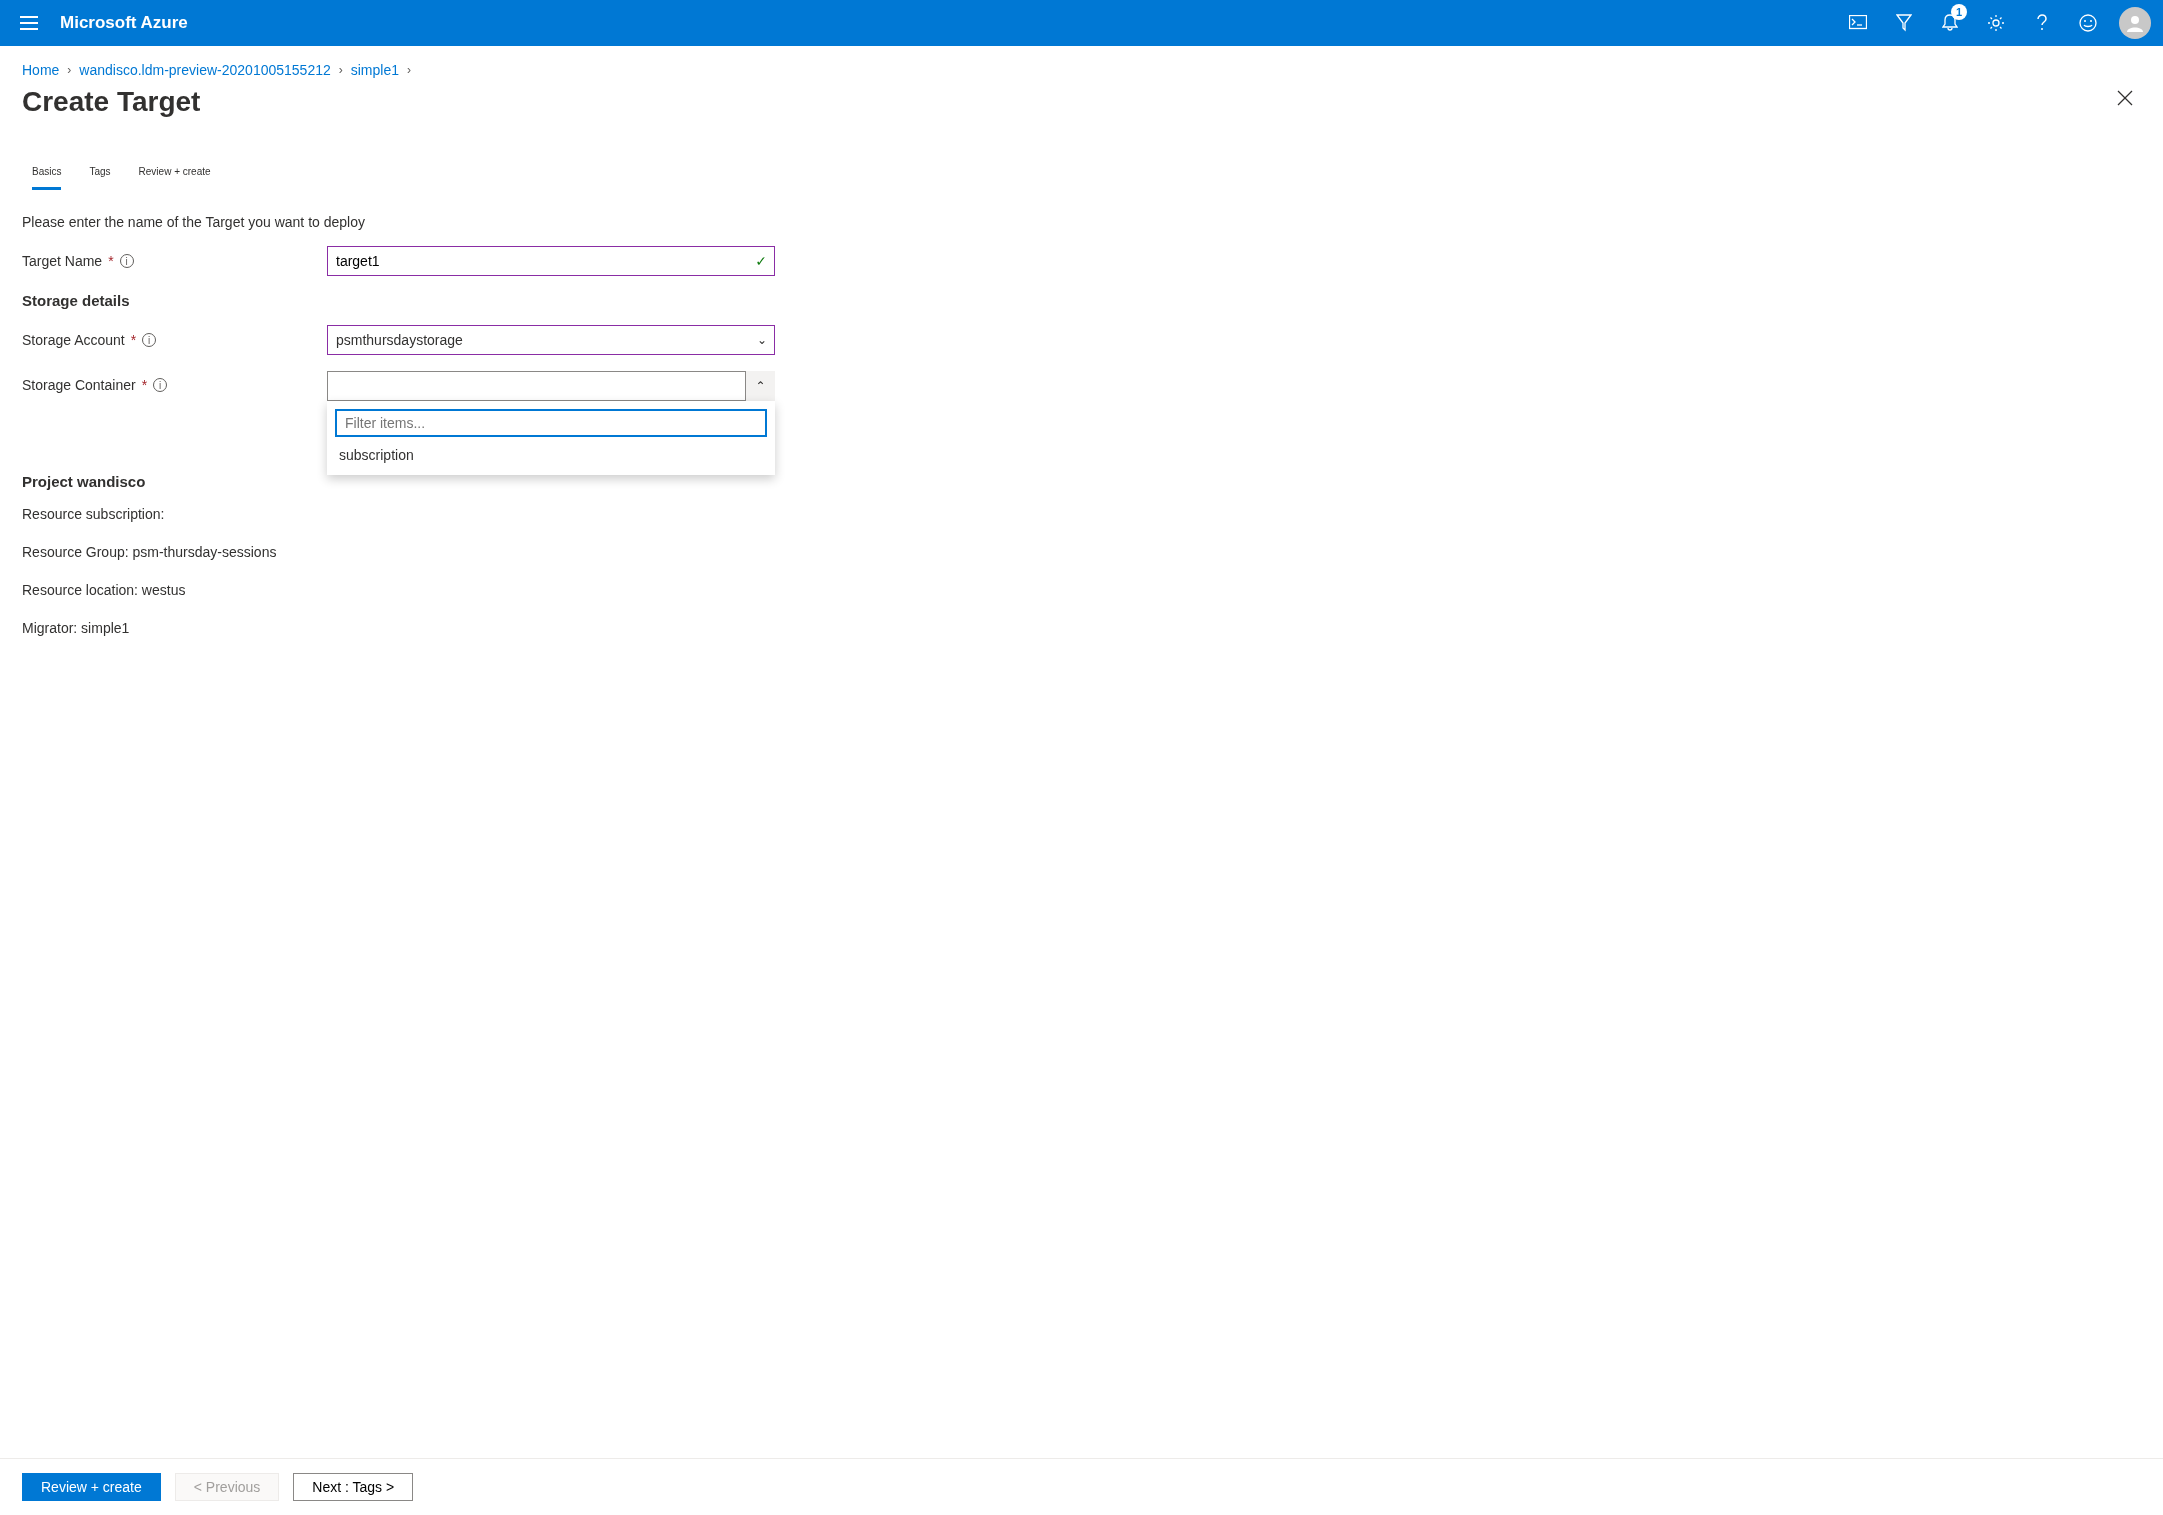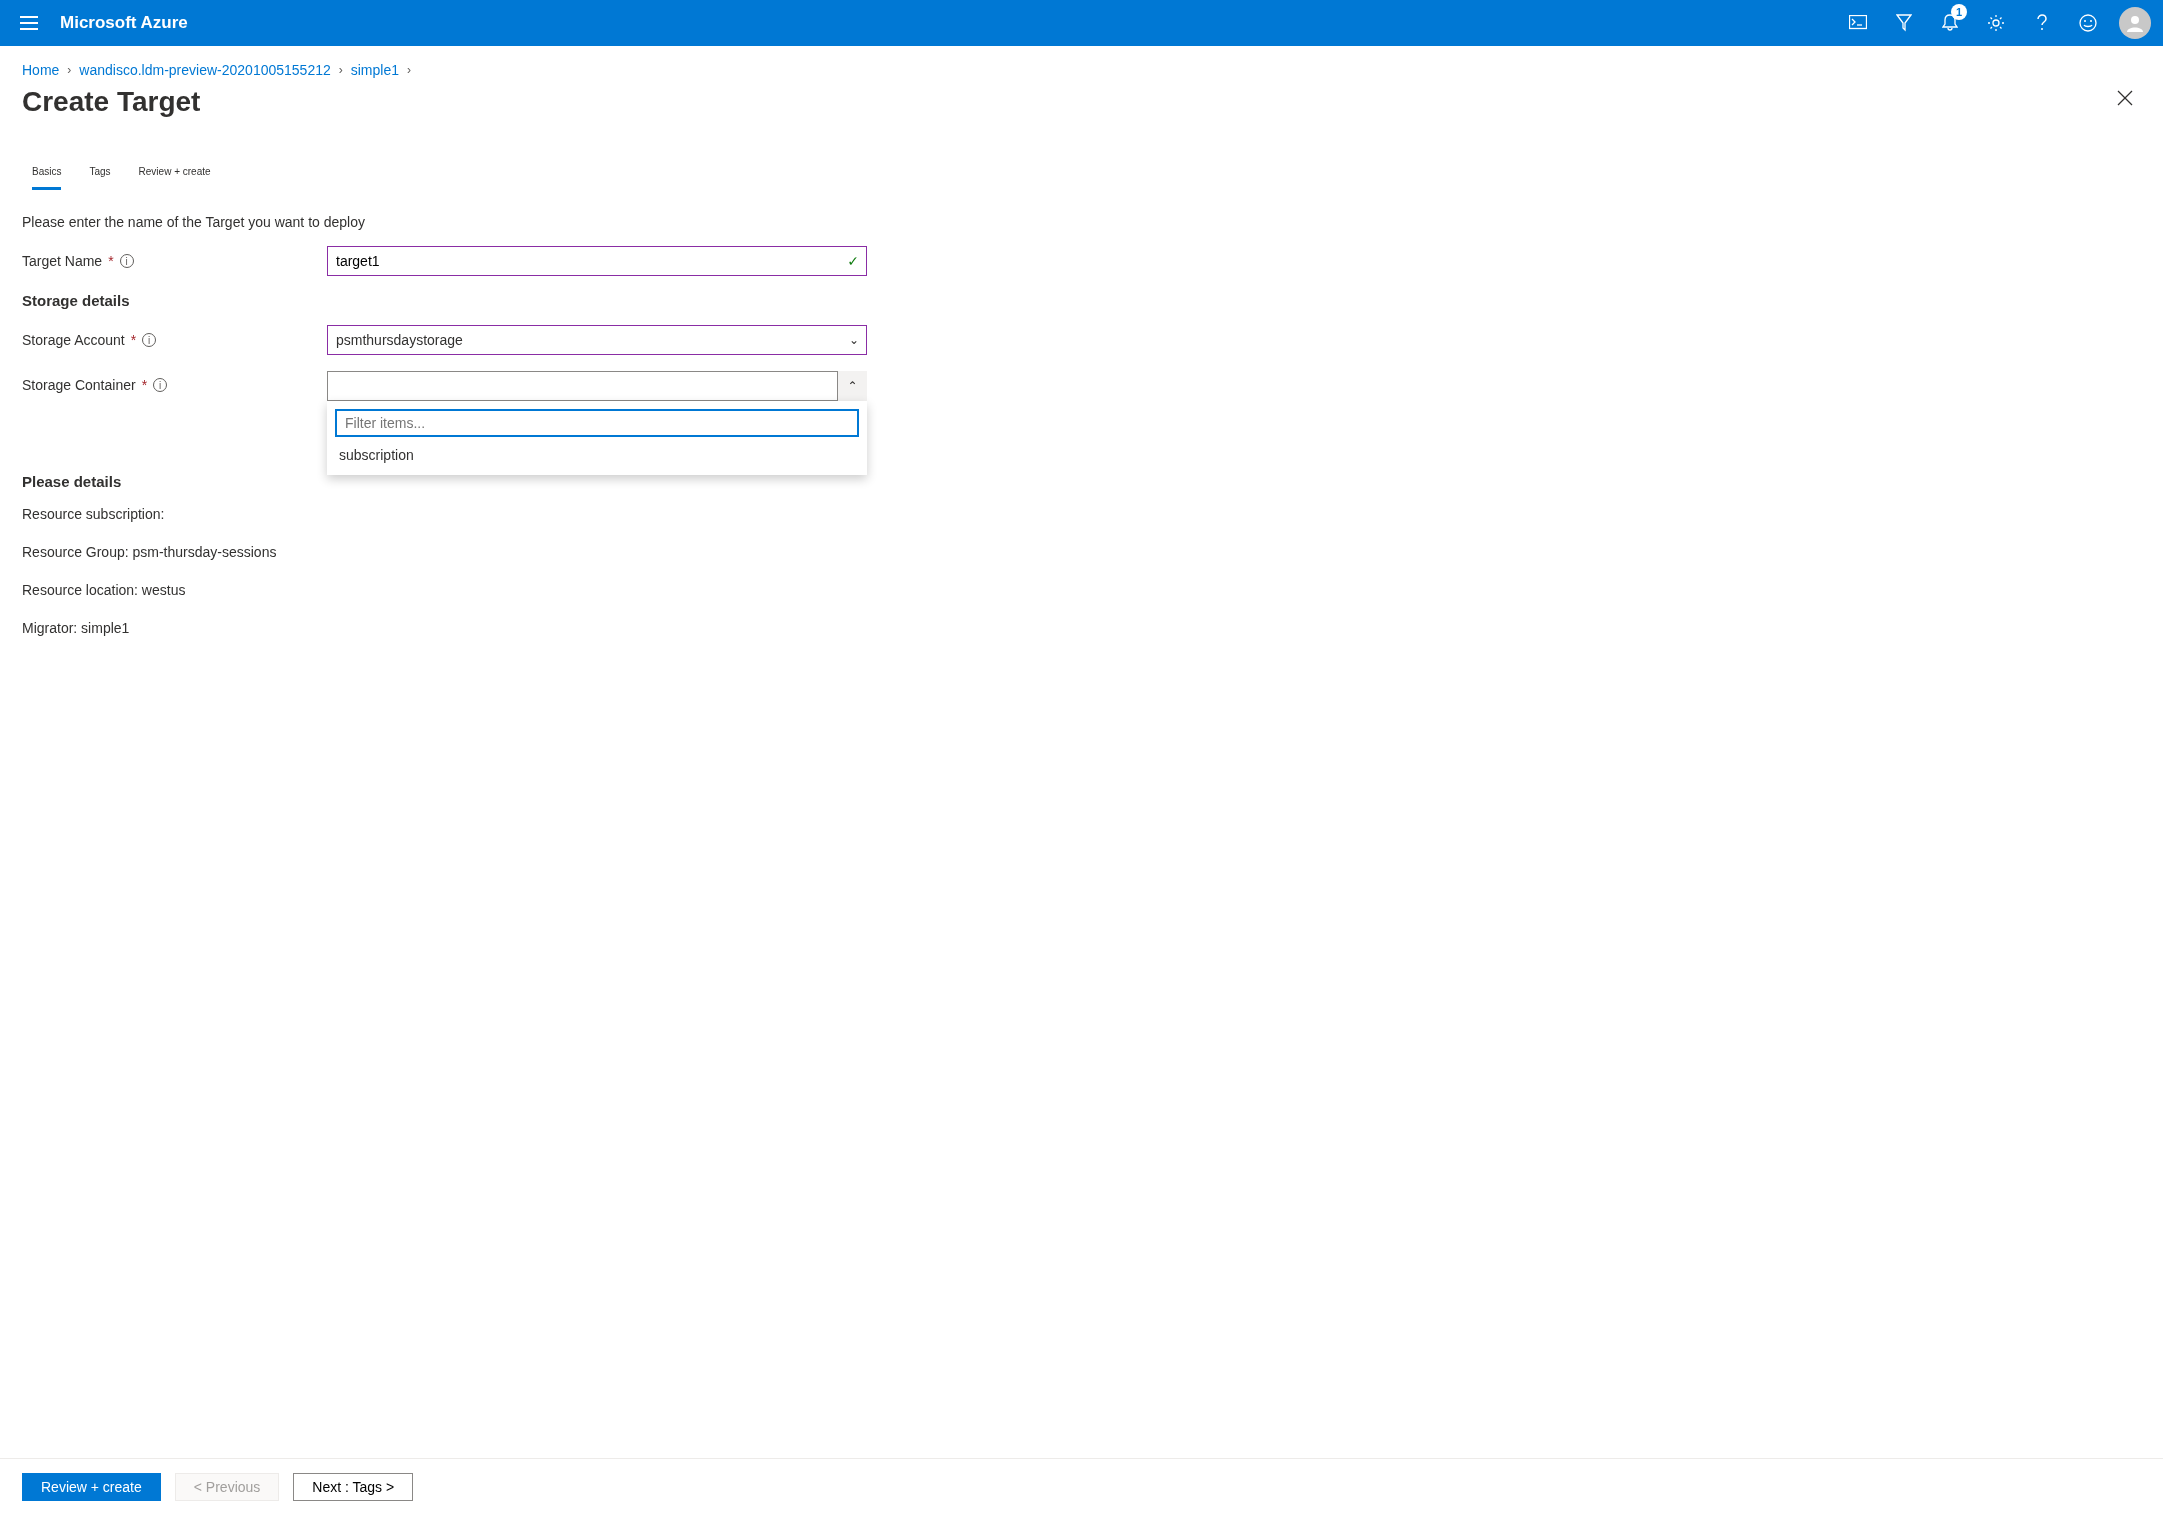--- a/index.html
+++ b/index.html
@@ -112,21 +112,21 @@
     width: 305px;
     display:flex; align-items:center; gap:6px;
   }
   .req { color:#a4262c; }
   .info-icon {
     width:14px; height:14px; border:1px solid #605e5c; border-radius:50%;
     display:inline-flex; align-items:center; justify-content:center;
     font-size:10px; color:#605e5c;
   }
   .field {
-    width: 540px;
+    width: 448px;
     position:relative;
   }
   .text-input, .select-box {
     width:100%; height:30px;
     border:1px solid #8a2da5;
     padding:0 28px 0 8px;
     font-size:14px;
     outline:none;
     background:#fff;
   }
@@ -327,21 +327,21 @@
       <div class="chev-box">
         <span style="font-size:12px;">⌃</span>
       </div>
       <div class="dropdown-pop">
         <input class="filter-input" type="text" placeholder="Filter items..." style="">
         <div class="dd-item">subscription</div>
       </div>
     </div>
   </div>
 
-  <div class="section-head">Please details</div>
+  <div class="section-head">Project wandisco</div>
 
   <div class="static-line">Resource subscription:</div>
   <div class="static-line">Resource Group: psm-thursday-sessions</div>
   <div class="static-line">Resource location: westus</div>
   <div class="static-line">Migrator: simple1</div>
 
 </div>
 
 <div class="footer">
   <button class="btn primary">Review + create</button>

